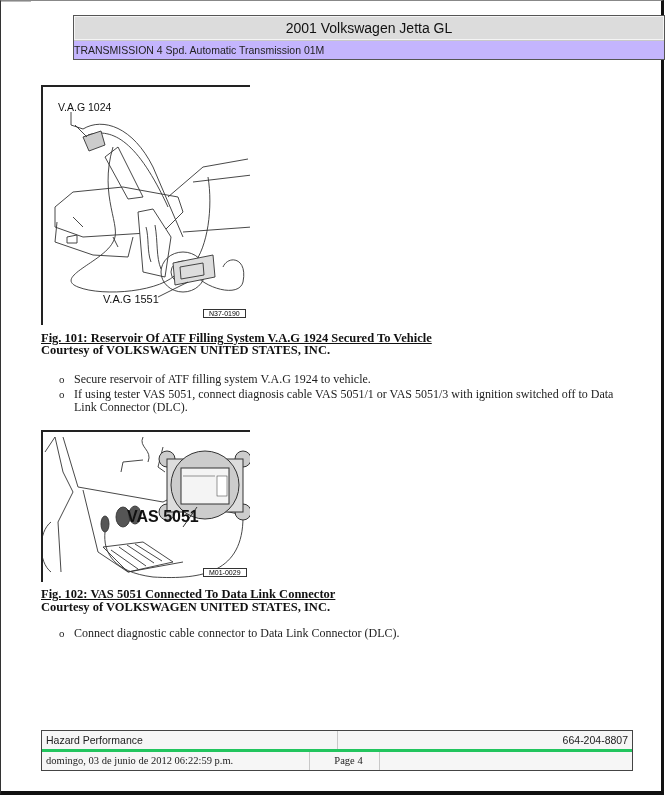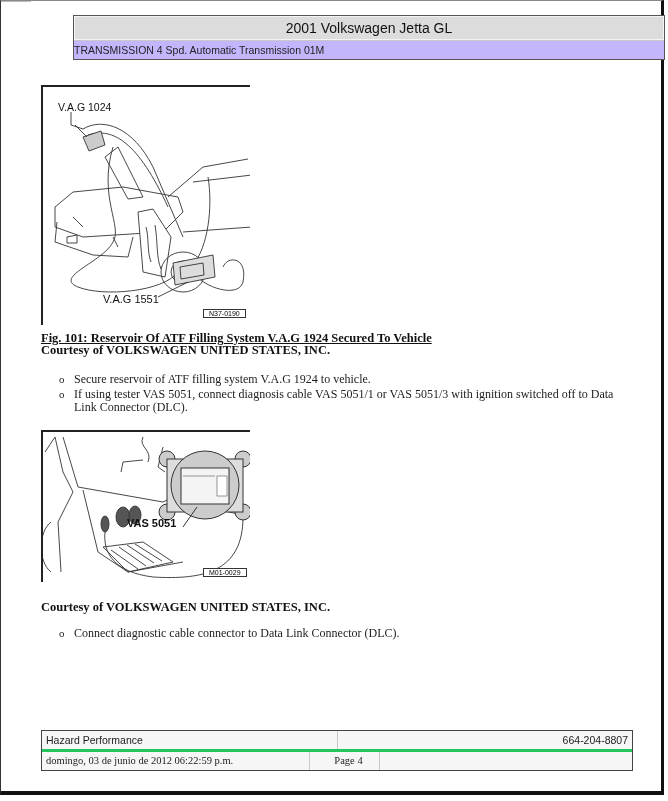--- a/index.html
+++ b/index.html
@@ -117,23 +117,24 @@
         <circle cx="124" cy="80" r="8" fill="#ccc"></circle>
         <circle cx="200" cy="80" r="8" fill="#ccc"></circle>
         <rect x="124" y="27" width="76" height="53" fill="#ddd"></rect>
         <circle cx="162" cy="53" r="34" fill="#ccc"></circle>
         <rect x="138" y="36" width="48" height="36" fill="#f4f4f4"></rect>
         <line x1="140" y1="44" x2="172" y2="44" stroke-width="0.5"></line>
         <rect x="174" y="44" width="10" height="20" fill="#fff" stroke-width="0.5"></rect>
         <line x1="154" y1="75" x2="140" y2="95"></line>
       </g>
     </svg>
-    <span class="fig-label" style="left:84px;top:85px;font-size:11px;font-weight:bold;">VAS 5051</span>
+    <span class="fig-label" style="left:84px;top:76px;font-size:16px;font-weight:bold;">VAS 5051</span>
     <span class="fig-code" style="left:160px;top:136px;">M01-0029</span>
   </div>
+  <div class="caption title" style="top:586px;">Fig. 102: VAS 5051 Connected To Data Link Connector</div>
   <div class="caption" style="top:599px;">Courtesy of VOLKSWAGEN UNITED STATES, INC.</div>
   <ul class="bullets" style="top:626px;">
     <li><span class="bullet">o</span><span>Connect diagnostic cable connector to Data Link Connector (DLC).</span></li>
   </ul>
 
   <div class="footer">
     <div class="row">
       <div class="cell c-company">Hazard Performance</div>
       <div class="cell c-phone">664-204-8807</div>
     </div>

